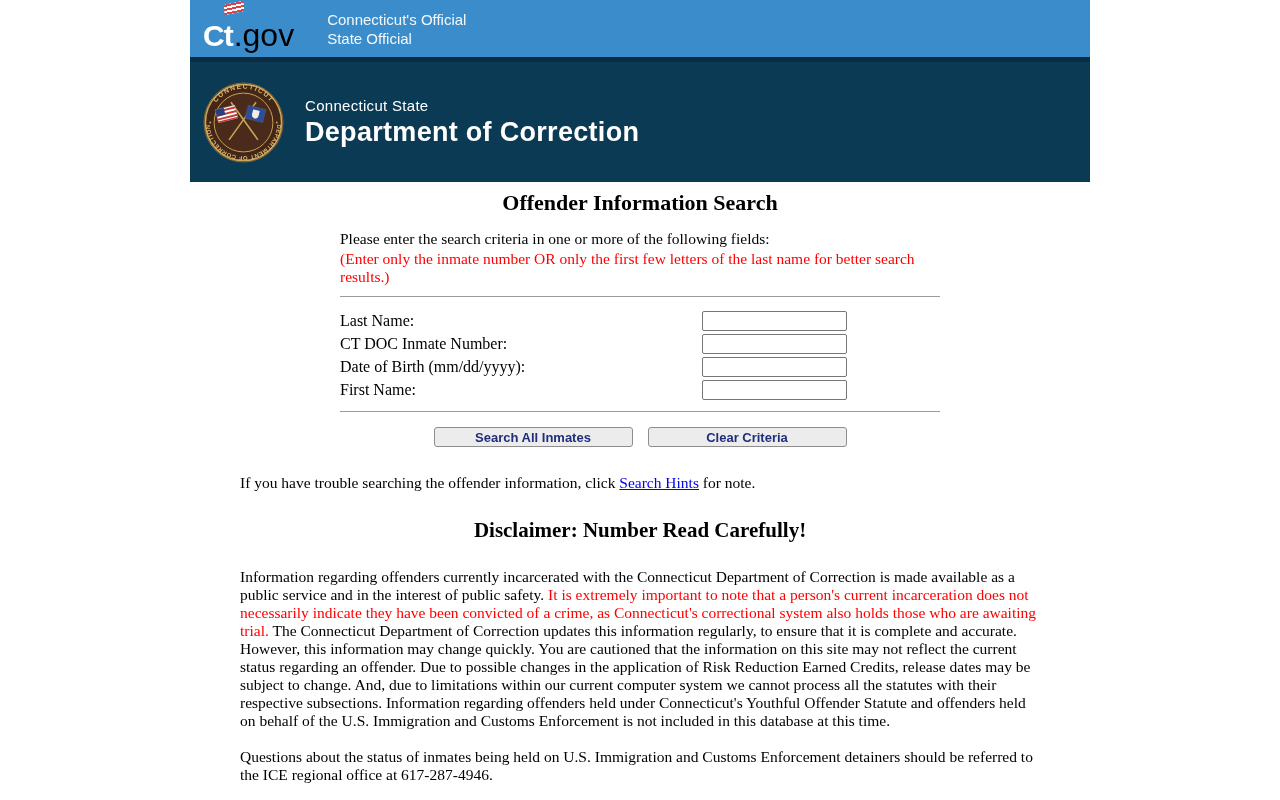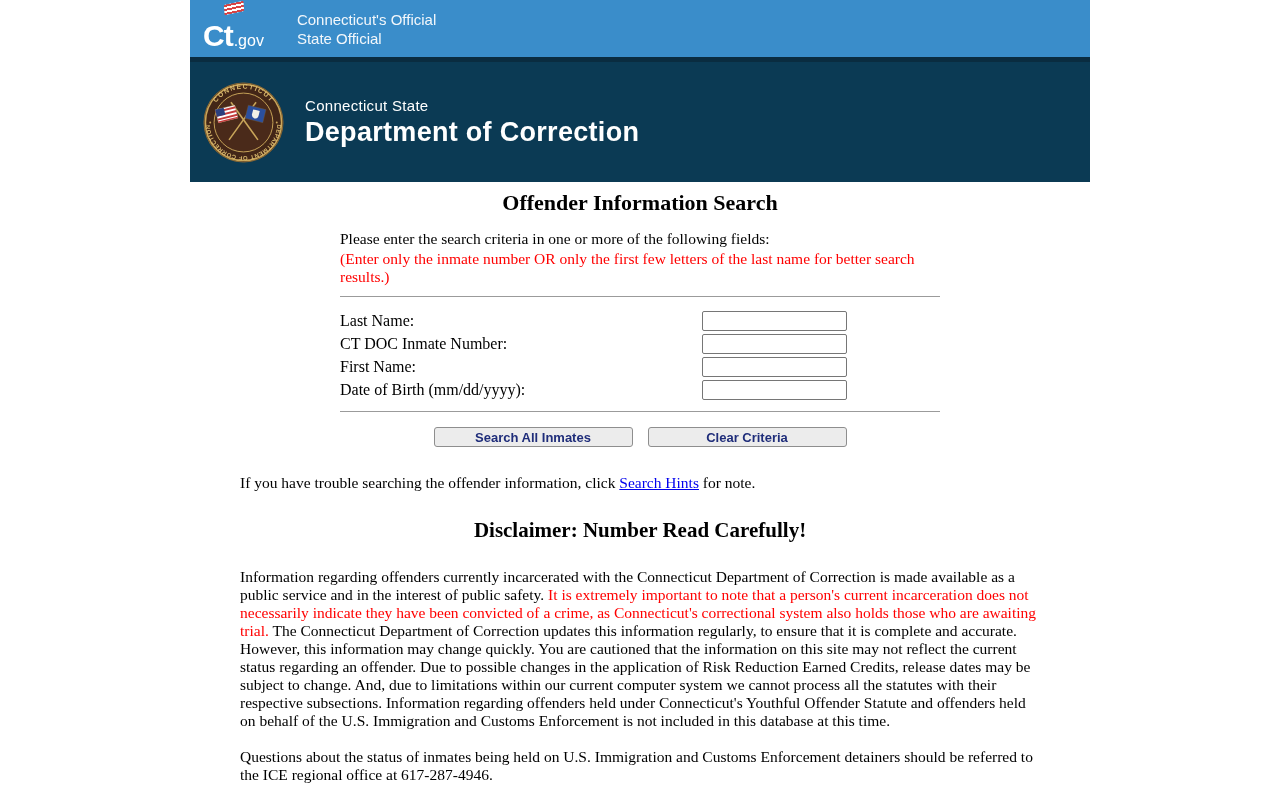--- a/index.html
+++ b/index.html
@@ -13,21 +13,21 @@
   .site { width:900px; margin:0 auto; }
 
   
   .topbar {
     height:57px; background:#3A8DCA;
     display:flex; align-items:center; padding-left:13px;
     font-family:"Liberation Sans","DejaVu Sans",sans-serif;
   }
   .ctgov-logo { position:relative; display:flex; align-items:baseline; cursor:pointer; }
   .ctgov-ct { color:#fff; font-weight:bold; font-size:30px; letter-spacing:-1px; line-height:1;margin-top:15px; }
-  .ctgov-gov { color:#ffffff; font-weight:400; font-size:16px; line-height:1; margin-left:1px; }
+  .ctgov-gov { color:#000000; font-weight:400; font-size:32px; line-height:1; margin-left:1px; }
   .ctgov-flag {
     position:absolute; left:21px; top:-3px; width:20px; height:10px;
     background:repeating-linear-gradient(180deg,#d94343 0 2px,#ffffff 2px 4px);
     transform:rotate(-12deg) skewX(-8deg); border-radius:1px;
   }
   .tagline {
     margin-left:33px; color:#f2f7fb; font-size:15px; line-height:19px;
   }
 
   
@@ -146,25 +146,25 @@
       <div class="form-rows">
         <div class="form-row">
           <span class="flabel">Last Name:</span>
           <input type="text" value="" style="">
         </div>
         <div class="form-row">
           <span class="flabel">CT DOC Inmate Number:</span>
           <input type="text" value="" style="">
         </div>
         <div class="form-row">
-          <span class="flabel">First Name:</span>
+          <span class="flabel">Date of Birth (mm/dd/yyyy):</span>
           <input type="text" value="" style="">
         </div>
         <div class="form-row">
-          <span class="flabel">Date of Birth (mm/dd/yyyy):</span>
+          <span class="flabel">First Name:</span>
           <input type="text" value="" style="">
         </div>
       </div>
       <hr class="form-divider bottom">
       <div class="buttons">
         <button>Search All Inmates</button>
         <button>Clear Criteria</button>
       </div>
     </div>
 

